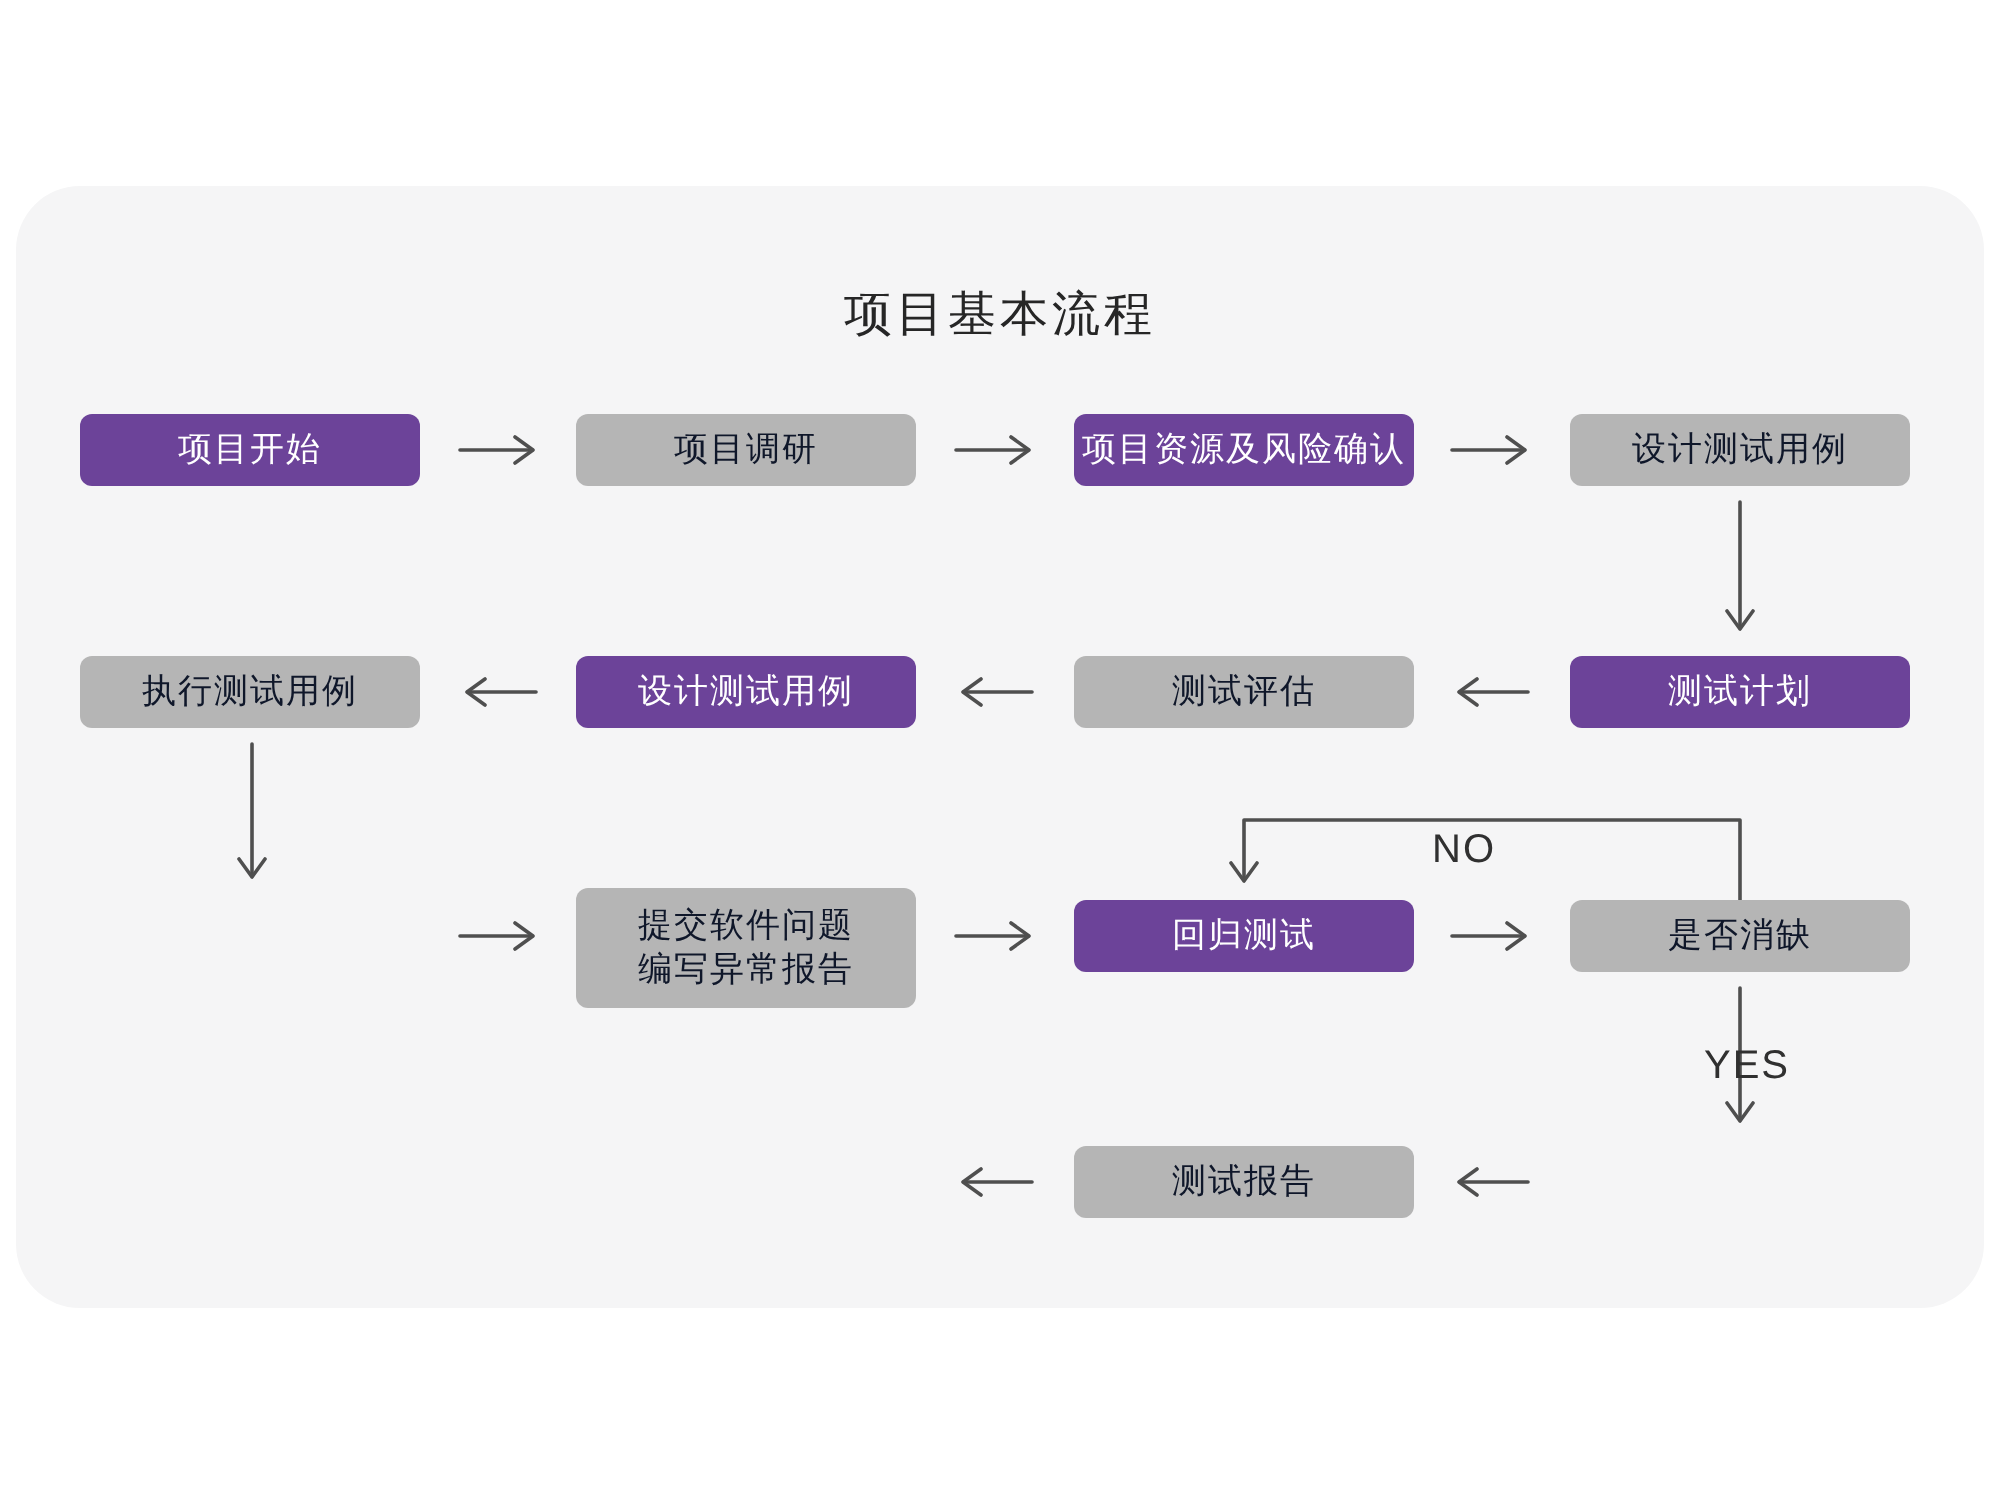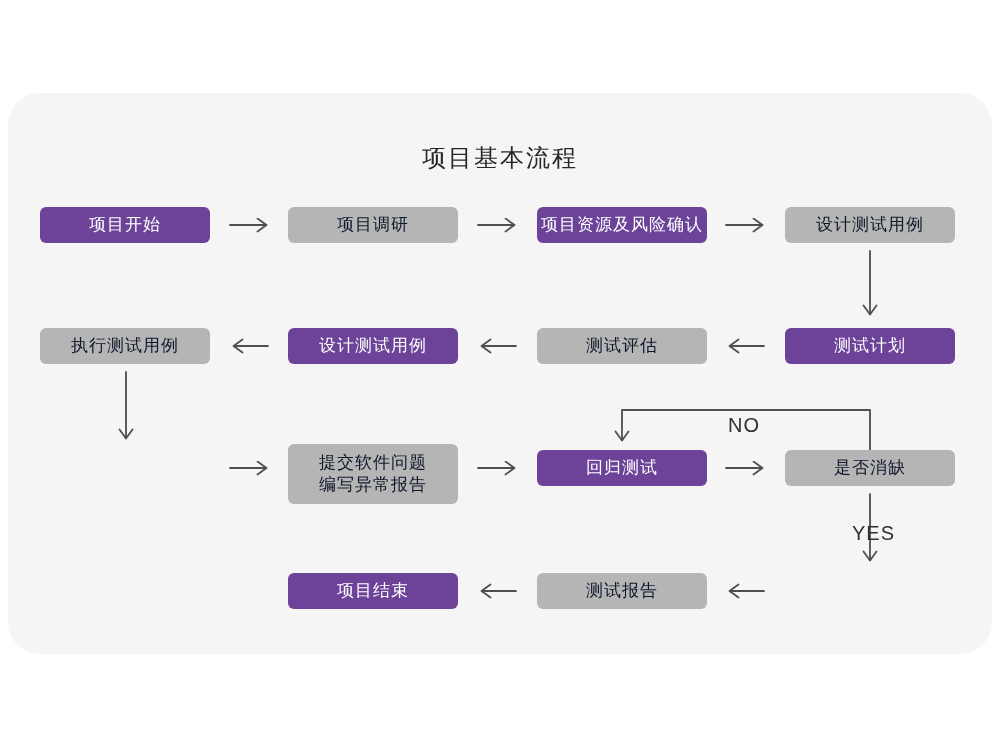--- a/index.html
+++ b/index.html
@@ -38,21 +38,21 @@
   .node.purple{background:var(--purple);}
   .node.gray{background:var(--gray);color:#0f172a;}
   .c1{left:40px}.c2{left:288px}.c3{left:537px}.c4{left:785px}
   .r1{top:207px}.r2{top:328px}.r3{top:450px}.r4{top:573px}
   .tall{top:444px;height:60px;}
   .edges-svg{position:absolute;left:0;top:0;width:1000px;height:750px;pointer-events:none;}
   .edges-svg path{stroke:var(--arrow);stroke-width:1.8;fill:none;stroke-linecap:round;stroke-linejoin:round;}
   .edge-label{
     position:absolute;font-size:20px;color:var(--label_text);letter-spacing:1px;
   }
-  .edge-label.no{left:716px;top:414px;width:56px;text-align:center;}
+  .edge-label.no{left:716px;top:414px;width:56px;}
   .edge-label.yes{left:852px;top:522px;}
 </style>
 </head>
 <body>
 
 <div class="canvas">
 
   <div class="card"></div>
 
   <div class="title">项目基本流程</div>
@@ -91,16 +91,15 @@
   <div class="node gray   c1 r2">执行测试用例</div>
   <div class="node purple c2 r2">设计测试用例</div>
   <div class="node gray   c3 r2">测试评估</div>
   <div class="node purple c4 r2">测试计划</div>
 
   <div class="node gray   c2 tall">提交软件问题
 编写异常报告</div>
   <div class="node purple c3 r3">回归测试</div>
   <div class="node gray   c4 r3">是否消缺</div>
 
-  <div class="node purple c2 r4">项目结束</div>
   <div class="node gray   c3 r4">测试报告</div>
 
 </div>
 
 </body></html>

